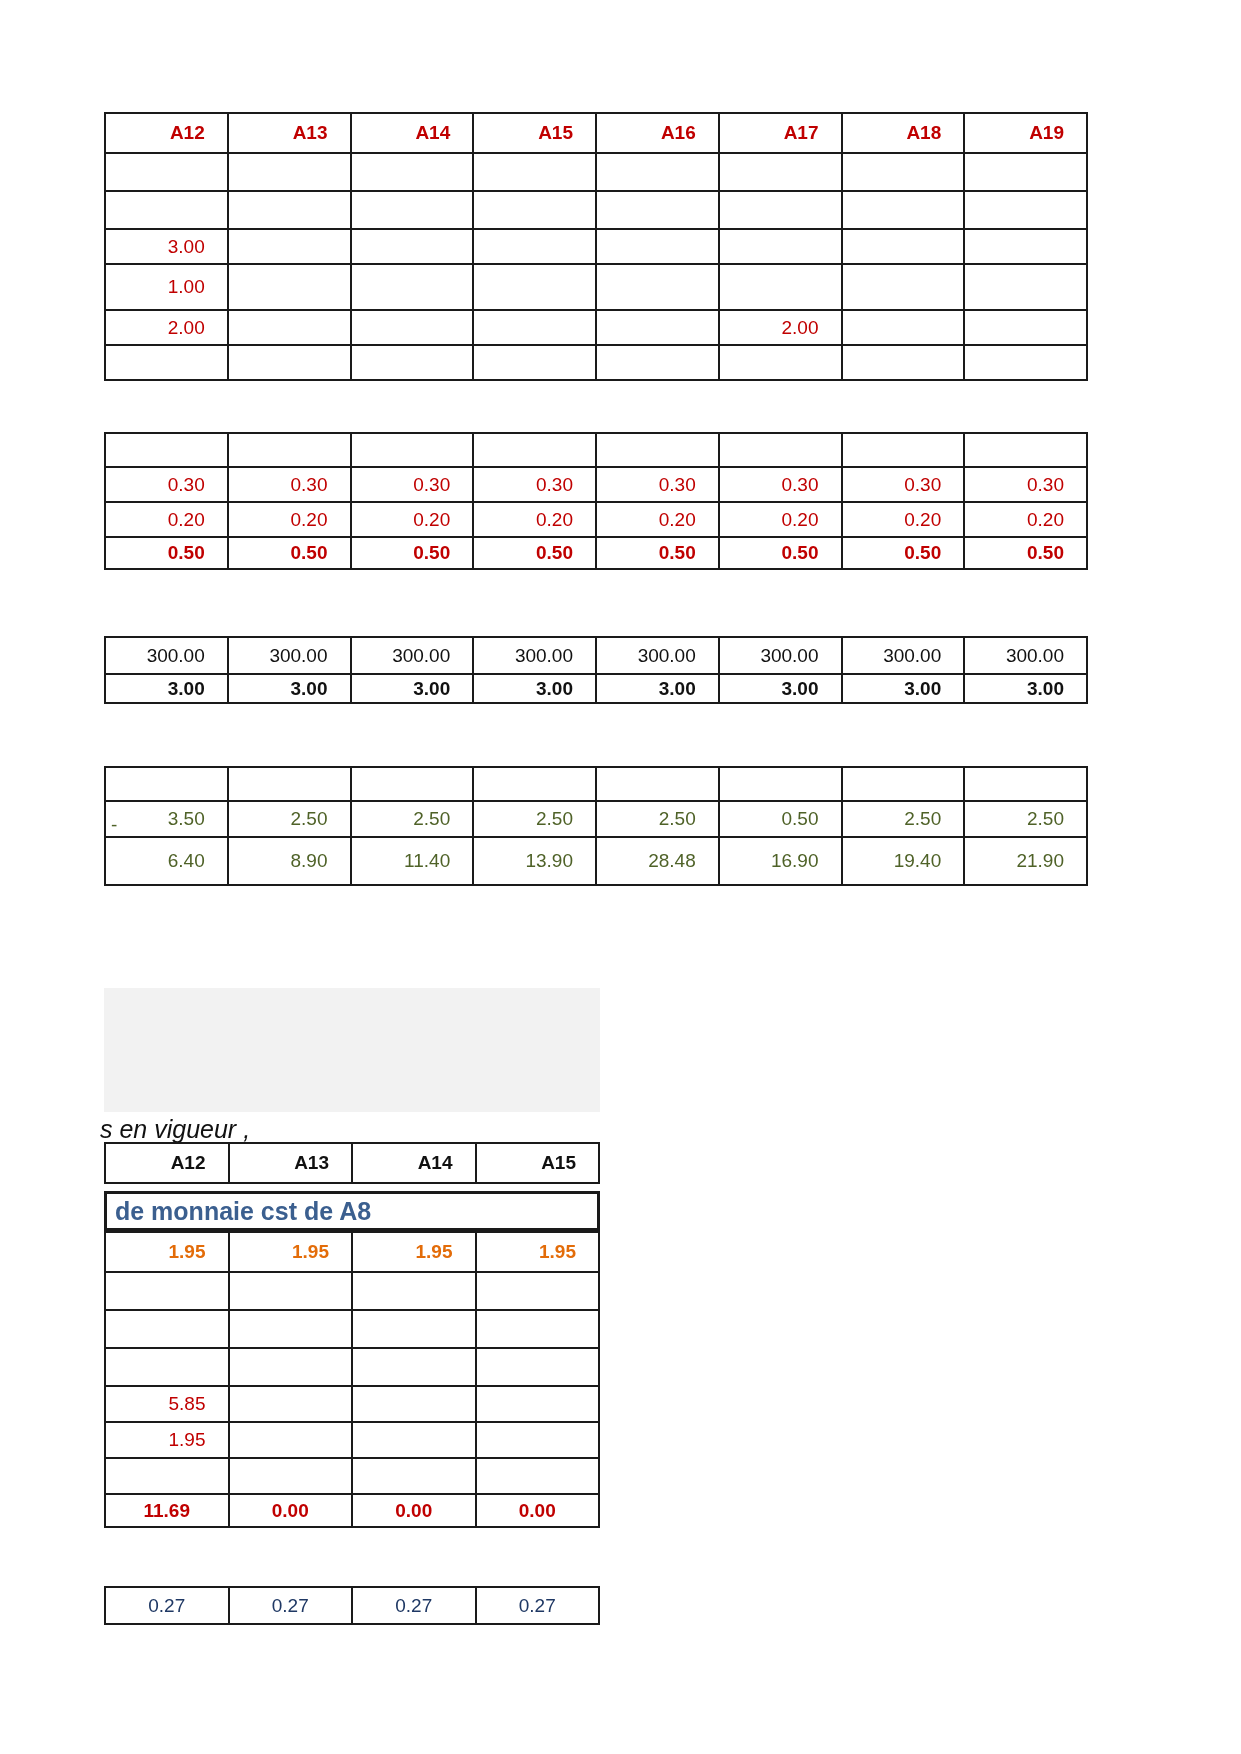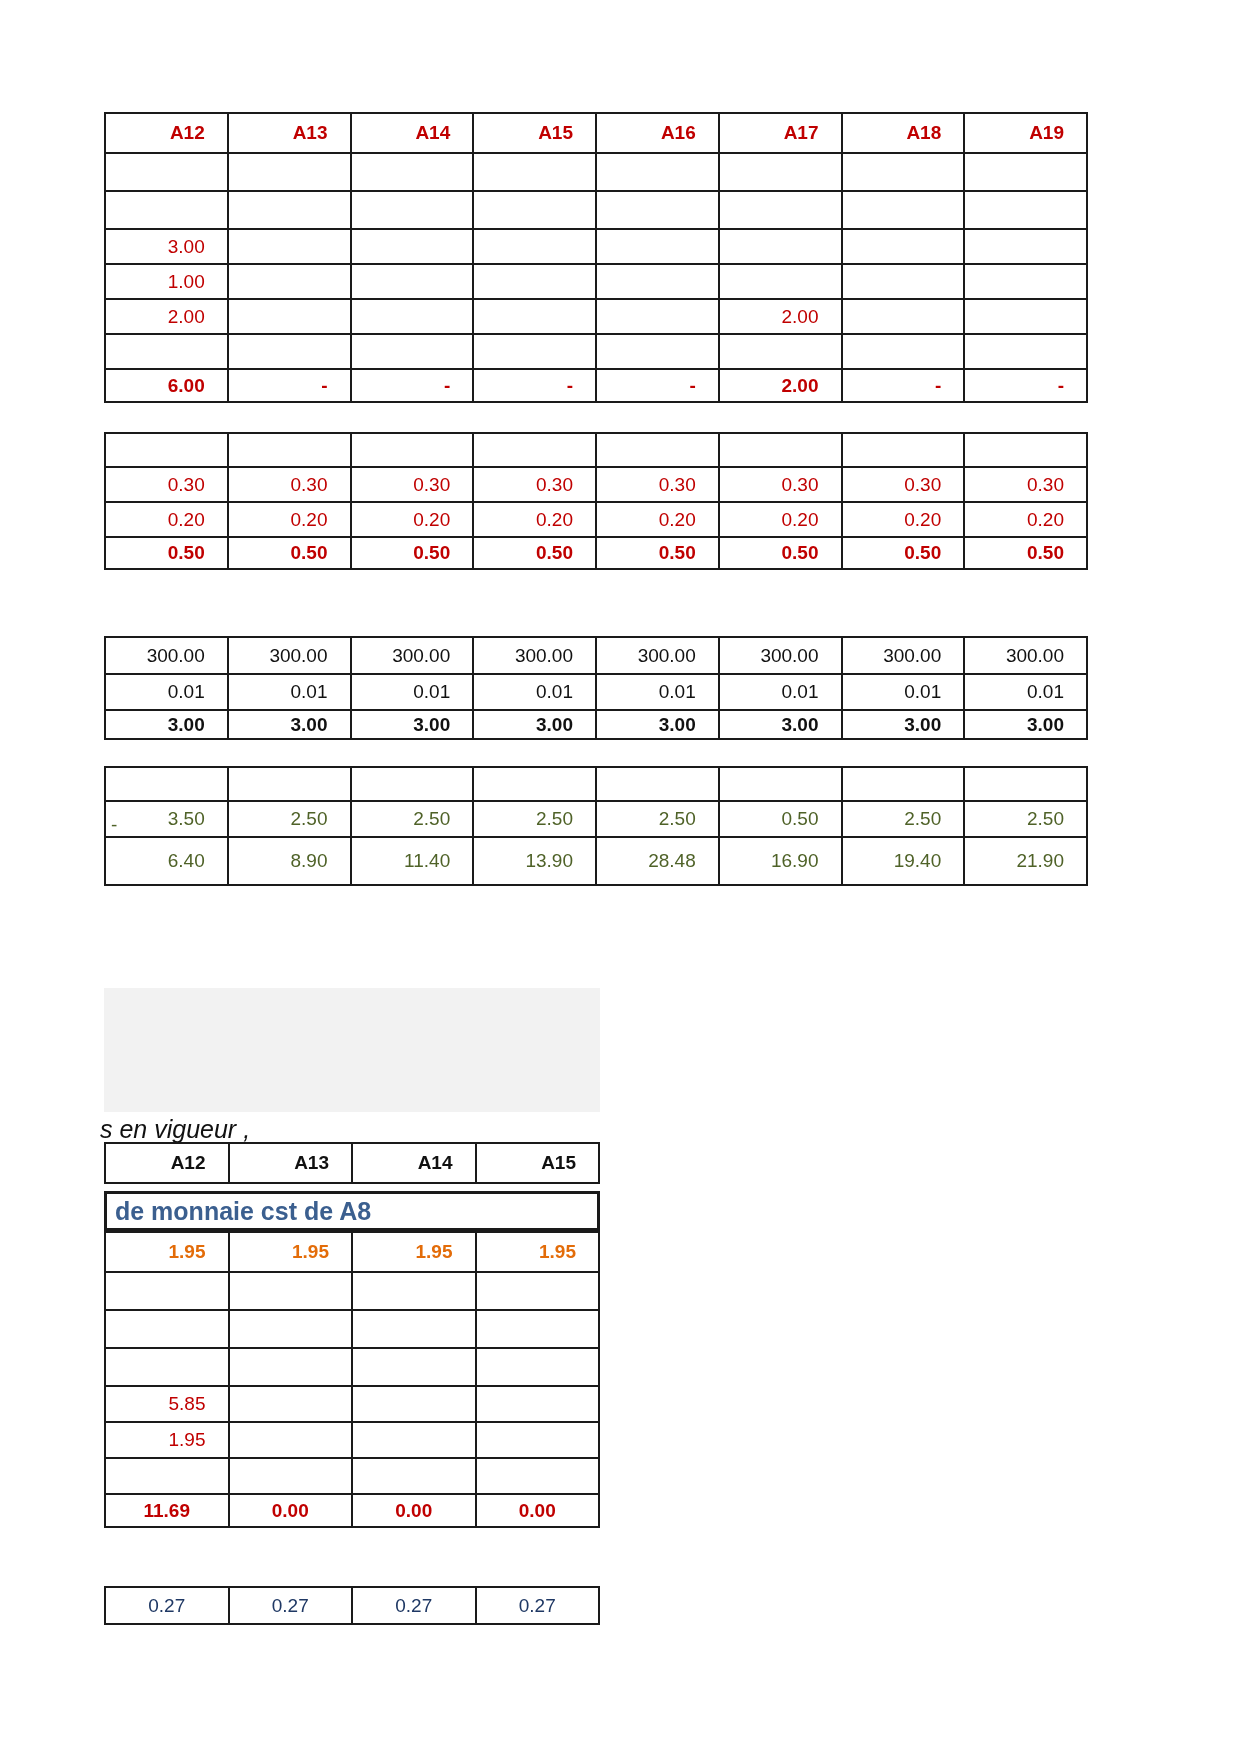--- a/index.html
+++ b/index.html
@@ -62,21 +62,21 @@
         <td class="red" style="height: 35px;">3.00</td>
         <td class="red" style="height: 35px;"></td>
         <td class="red" style="height: 35px;"></td>
         <td class="red" style="height: 35px;"></td>
         <td class="red" style="height: 35px;"></td>
         <td class="red" style="height: 35px;"></td>
         <td class="red" style="height: 35px;"></td>
         <td class="red" style="height: 35px;"></td>
       </tr>
       <tr>
-        <td class="red" style="height: 35px; margin-top: 8px;">1.00</td>
+        <td class="red" style="height: 46px; margin-top: 8px;">1.00</td>
         <td class="red" style="height: 35px;"></td>
         <td class="red" style="height: 35px;"></td>
         <td class="red" style="height: 35px;"></td>
         <td class="red" style="height: 35px;"></td>
         <td class="red" style="height: 35px;"></td>
         <td class="red" style="height: 35px;"></td>
         <td class="red" style="height: 35px;"></td>
       </tr>
       <tr>
         <td class="red" style="height: 35px;">2.00</td>
@@ -90,30 +90,20 @@
       </tr>
       <tr>
         <td class="red" style="height: 35px;"></td>
         <td class="red" style="height: 35px;"></td>
         <td class="red" style="height: 35px;"></td>
         <td class="red" style="height: 35px;"></td>
         <td class="red" style="height: 35px;"></td>
         <td class="red" style="height: 35px;"></td>
         <td class="red" style="height: 35px;"></td>
         <td class="red" style="height: 35px;"></td>
-      </tr>
-      <tr>
-        <td class="red bold" style="height: 33px;">6.00</td>
-        <td class="red bold" style="height: 33px;">-</td>
-        <td class="red bold" style="height: 33px;">-</td>
-        <td class="red bold" style="height: 33px;">-</td>
-        <td class="red bold" style="height: 33px;">-</td>
-        <td class="red bold" style="height: 33px;">2.00</td>
-        <td class="red bold" style="height: 33px;">-</td>
-        <td class="red bold" style="height: 33px;">-</td>
       </tr>
     </tbody>
 </table>
 
 <table class="sheet" style="left:104px; top:432px; width:984px;">
   <tbody id="t2">
       <tr>
         <td class="red" style="height: 34px;"></td>
         <td class="red" style="height: 34px;"></td>
         <td class="red" style="height: 34px;"></td>
@@ -160,30 +150,20 @@
   <tbody id="t3">
       <tr>
         <td class="black" style="height: 37px;">300.00</td>
         <td class="black" style="height: 37px;">300.00</td>
         <td class="black" style="height: 37px;">300.00</td>
         <td class="black" style="height: 37px;">300.00</td>
         <td class="black" style="height: 37px;">300.00</td>
         <td class="black" style="height: 37px;">300.00</td>
         <td class="black" style="height: 37px;">300.00</td>
         <td class="black" style="height: 37px;">300.00</td>
-      </tr>
-      <tr>
-        <td class="black" style="height: 36px;">0.01</td>
-        <td class="black" style="height: 36px;">0.01</td>
-        <td class="black" style="height: 36px;">0.01</td>
-        <td class="black" style="height: 36px;">0.01</td>
-        <td class="black" style="height: 36px;">0.01</td>
-        <td class="black" style="height: 36px;">0.01</td>
-        <td class="black" style="height: 36px;">0.01</td>
-        <td class="black" style="height: 36px;">0.01</td>
       </tr>
       <tr>
         <td class="black bold" style="height: 29px;">3.00</td>
         <td class="black bold" style="height: 29px;">3.00</td>
         <td class="black bold" style="height: 29px;">3.00</td>
         <td class="black bold" style="height: 29px;">3.00</td>
         <td class="black bold" style="height: 29px;">3.00</td>
         <td class="black bold" style="height: 29px;">3.00</td>
         <td class="black bold" style="height: 29px;">3.00</td>
         <td class="black bold" style="height: 29px;">3.00</td>

